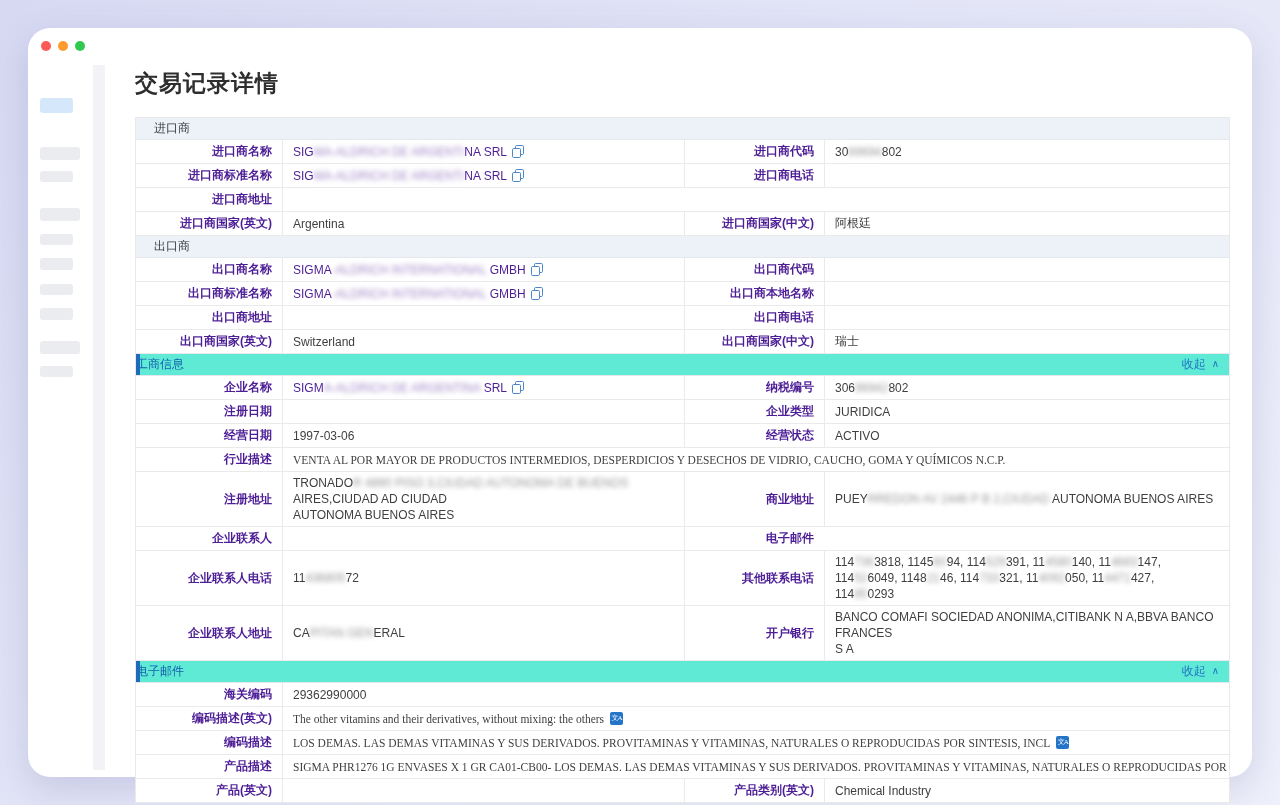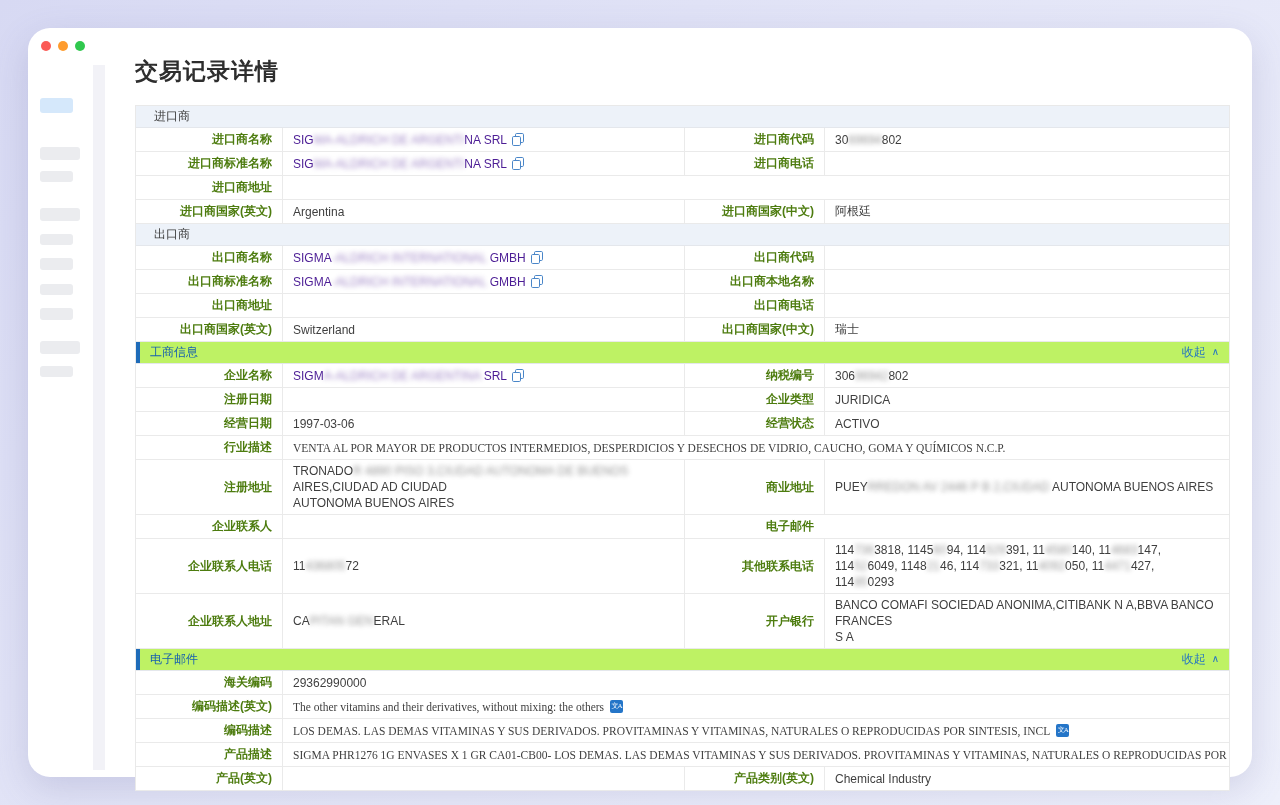--- a/index.html
+++ b/index.html
@@ -16,34 +16,34 @@
   }
   .dots{ position:absolute; left:13px; top:13px; display:flex; gap:7px; }
   .dot{ width:10px; height:10px; border-radius:50%; }
   
   .sidebar{ position:absolute; left:12px; top:62px; width:46px; }
   .sbar{ border-radius:3px; margin-left:0; }
   .sbar.active{ background:#d5e8fb; }
   .sbar.g{ background:#ebecef; }
   .side-strip{ position:absolute; left:65px; top:37px; width:12px; height:705px; background:#f2f2f7; }
   
-  .main{ position:absolute; left:107px; top:28px; width:1103px; }
+  .main{ position:absolute; left:107px; top:40px; width:1103px; }
   h1.title{ font-size:23px; font-weight:bold; color:#2e2e2e; letter-spacing:1px; margin-bottom:18px; }
   .tbl{ width:1095px; border:1px solid #e9e9e9; border-bottom:none; }
   .sec-h{ height:22px; display:flex; align-items:center; font-size:12px; border-bottom:1px solid #e4e7ec; }
   .sec-h.plain{ background:#edf2f9; color:#3b3b3b; padding-left:18px; }
-  .sec-h.blue{ background:#bef264; color:#1760ae; position:relative; padding-left:14px; }
+  .sec-h.blue{ background:#5eead4; color:#1760ae; position:relative; }
   .sec-h.blue .accent{ position:absolute; left:0; top:0; width:4px; height:100%; background:#1e6bb8; }
   .collapse{ margin-left:auto; margin-right:10px; color:#2273c4; font-size:12px; cursor:pointer; display:flex; align-items:center; gap:6px; }
   .collapse .chev{ font-size:10px; transform:translateY(-1px); }
   .row{ display:grid; border-bottom:1px solid #eaeaea; background:#fff; }
   .row.g4{ grid-template-columns:146px 402px 140px 1fr; }
   .row.g2{ grid-template-columns:146px 1fr; }
   .cell{ display:flex; align-items:center; padding:3px 10px; min-height:22px; font-size:12px; color:#3f3f3f; }
-  .cell.lab{ justify-content:flex-end; text-align:right; font-weight:bold; color:#4d7c0f; }
+  .cell.lab{ justify-content:flex-end; text-align:right; font-weight:bold; color:#4c1d95; }
   .row.g4 .cell:nth-child(2), .row.g4 .cell:nth-child(3), .row.g4 .cell:nth-child(4),
   .row.g2 .cell:nth-child(2){ border-left:1px solid #eaeaea; }
   .vwrap{ display:block; line-height:16px; }
   .pline{ display:block; line-height:16px; }
   .link{ color:#4c1d95; text-decoration:none; cursor:pointer; }
   .mask{ filter:blur(2.6px); opacity:.55; }
   .nowrap{ white-space:nowrap; font-size:11.5px; overflow:hidden;font-family:Liberation Serif, serif; }
   .copyico{ width:12px; height:13px; margin-left:5px; vertical-align:-2px; cursor:pointer; flex:none; }
   .iconrow{ display:flex; align-items:center; }
   .trans{ display:inline-block; flex:none; margin-left:6px; background:#2475c8; color:#fff; border-radius:2px;

